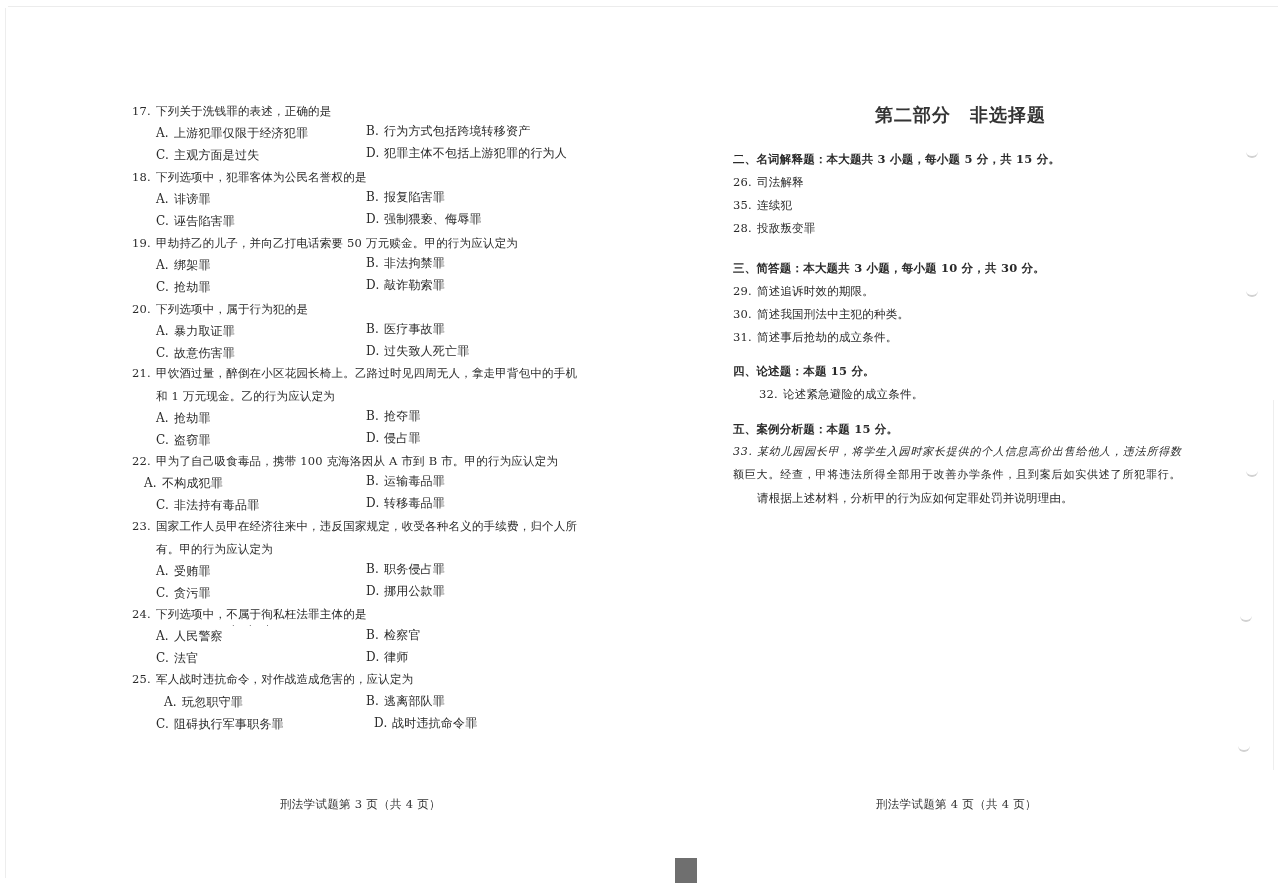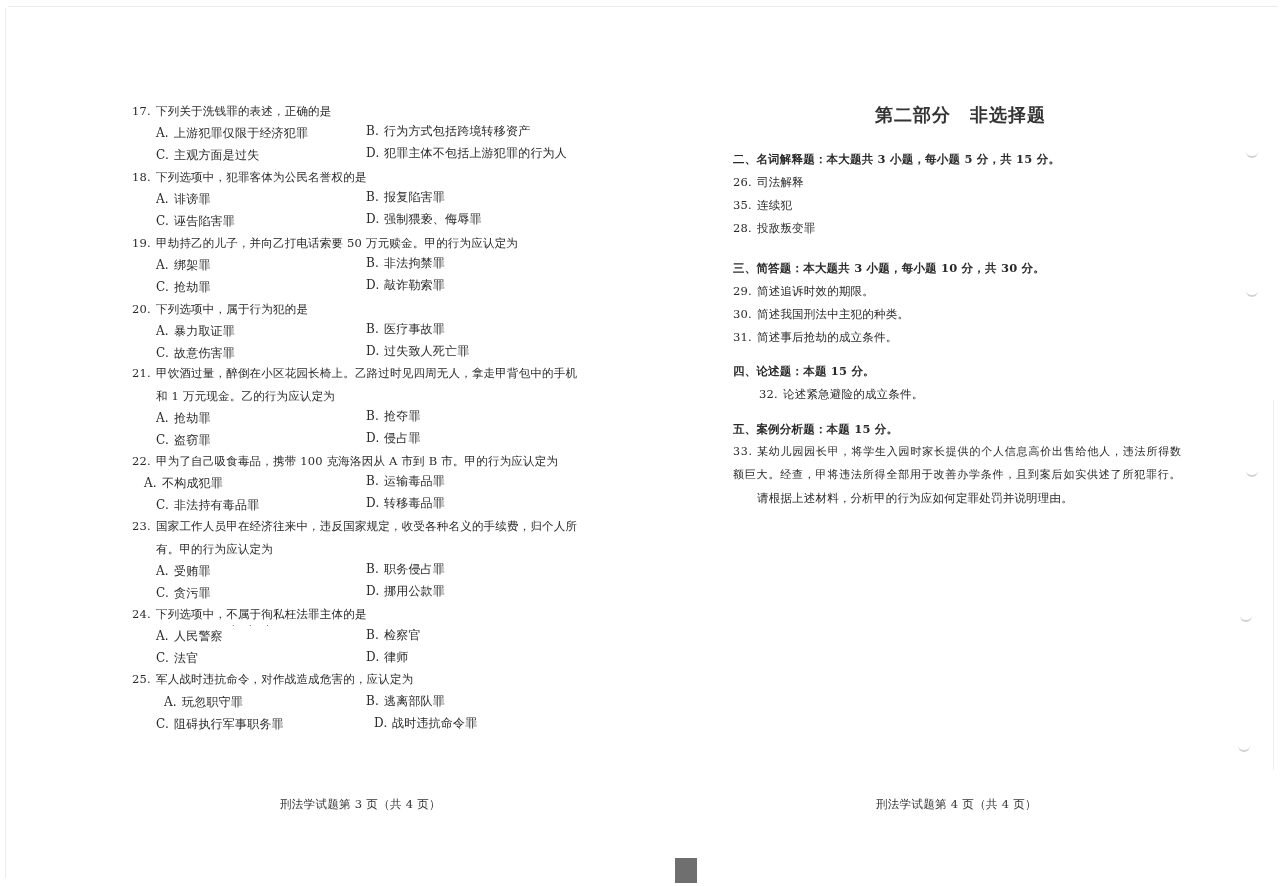--- a/index.html
+++ b/index.html
@@ -224,21 +224,21 @@
 
 <div class="sec-head" style="left:733px;top:261px;">三、简答题：本大题共 3 小题，每小题 10 分，共 30 分。</div>
 <div class="q" style="left:733px;top:284px;"><span class="num">29.</span><span>简述追诉时效的期限。</span></div>
 <div class="q" style="left:733px;top:307px;"><span class="num">30.</span><span>简述我国刑法中主犯的种类。</span></div>
 <div class="q" style="left:733px;top:330px;"><span class="num">31.</span><span>简述事后抢劫的成立条件。</span></div>
 
 <div class="sec-head" style="left:733px;top:364px;">四、论述题：本题 15 分。</div>
 <div class="q" style="left:733px;top:387px;margin-left:26px;"><span class="num">32.</span><span>论述紧急避险的成立条件。</span></div>
 
 <div class="sec-head" style="left:733px;top:422px;">五、案例分析题：本题 15 分。</div>
-<div class="q" style="left:733px;top:445px;font-size:11px;letter-spacing:0.8px;"><span class="num">33.</span><span>某幼儿园园长甲，将学生入园时家长提供的个人信息高价出售给他人，违法所得数</span></div>
+<div class="q" style="left:733px;top:445px;font-size:11px;letter-spacing:0.8px;font-style:italic;"><span class="num">33.</span><span>某幼儿园园长甲，将学生入园时家长提供的个人信息高价出售给他人，违法所得数</span></div>
 <div class="cont" style="left:733px;top:468px;font-size:11px;letter-spacing:0.8px;">额巨大。经查，甲将违法所得全部用于改善办学条件，且到案后如实供述了所犯罪行。</div>
 <div class="cont" style="left:757px;top:491px;">请根据上述材料，分析甲的行为应如何定罪处罚并说明理由。</div>
 
 <div class="footer" style="left:876px;top:797px;">刑法学试题第 4 页（共 4 页）</div>
 
 <div class="hole" style="left:1246px;top:148px;"></div>
 <div class="hole" style="left:1246px;top:287px;"></div>
 <div class="hole" style="left:1246px;top:467px;"></div>
 <div class="hole" style="left:1240px;top:612px;"></div>
 <div class="hole" style="left:1238px;top:742px;"></div>

